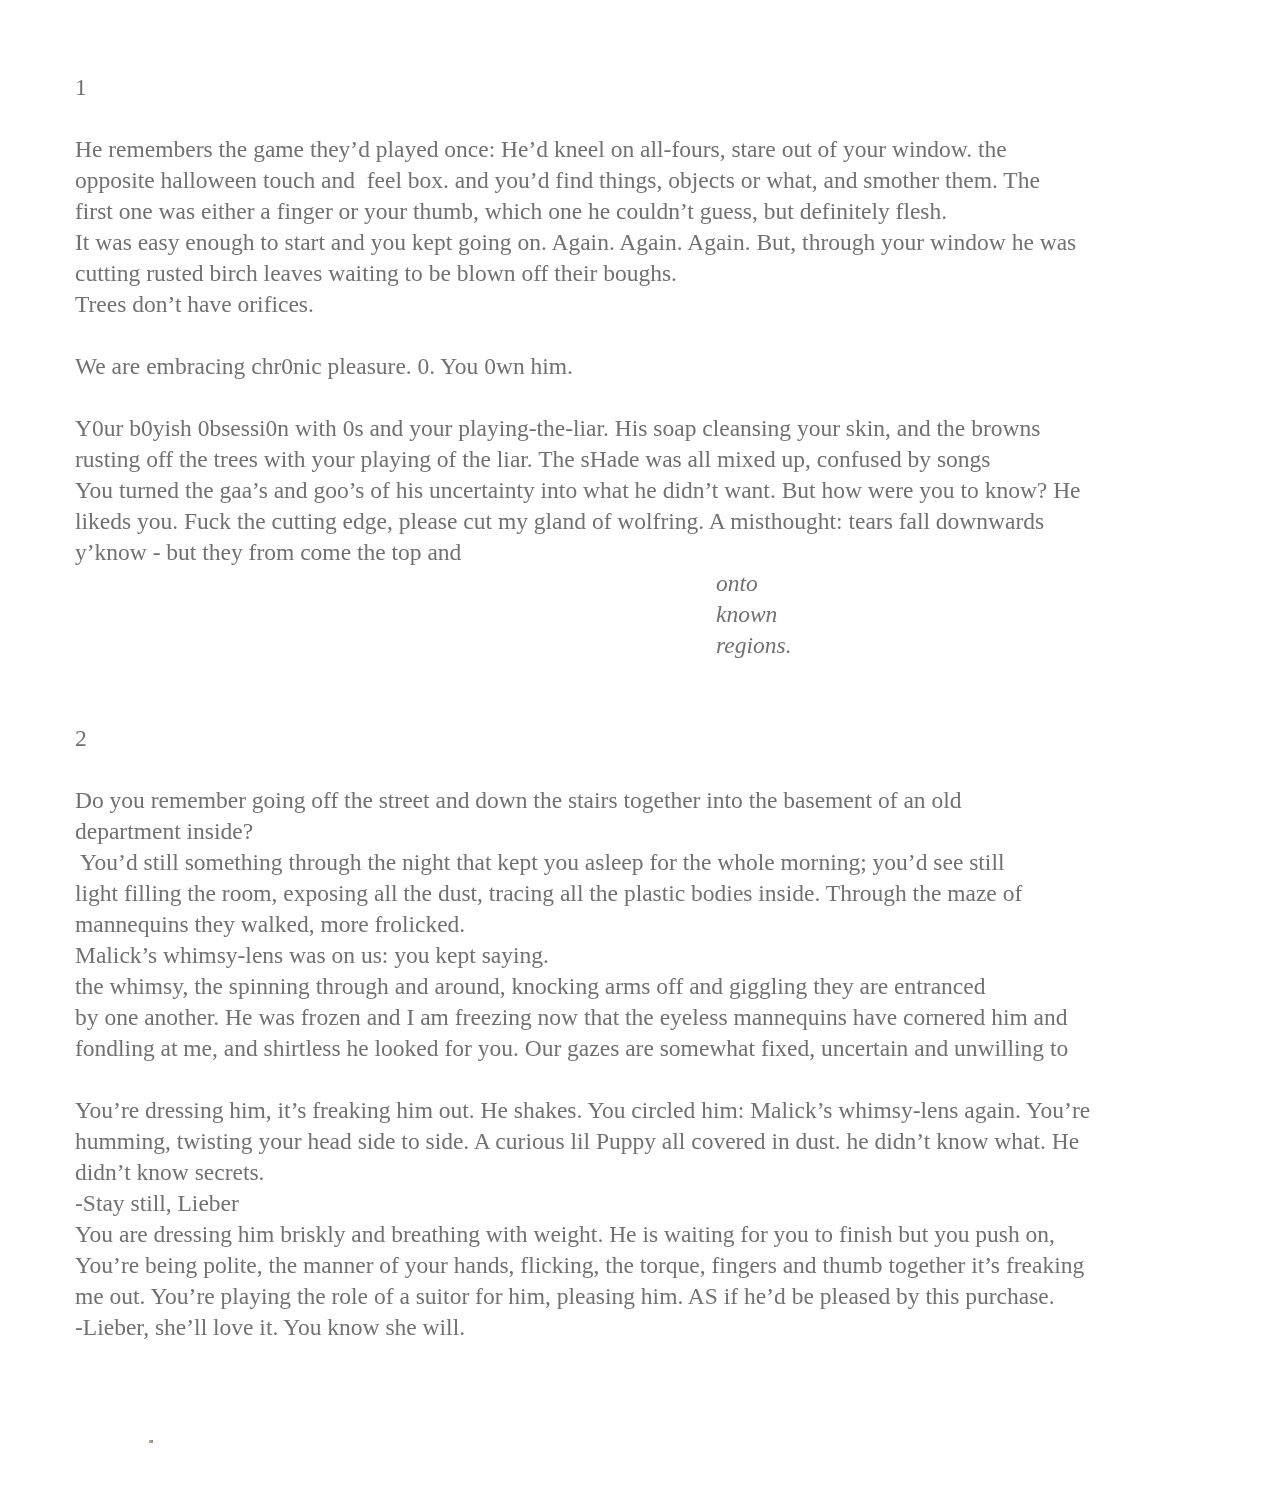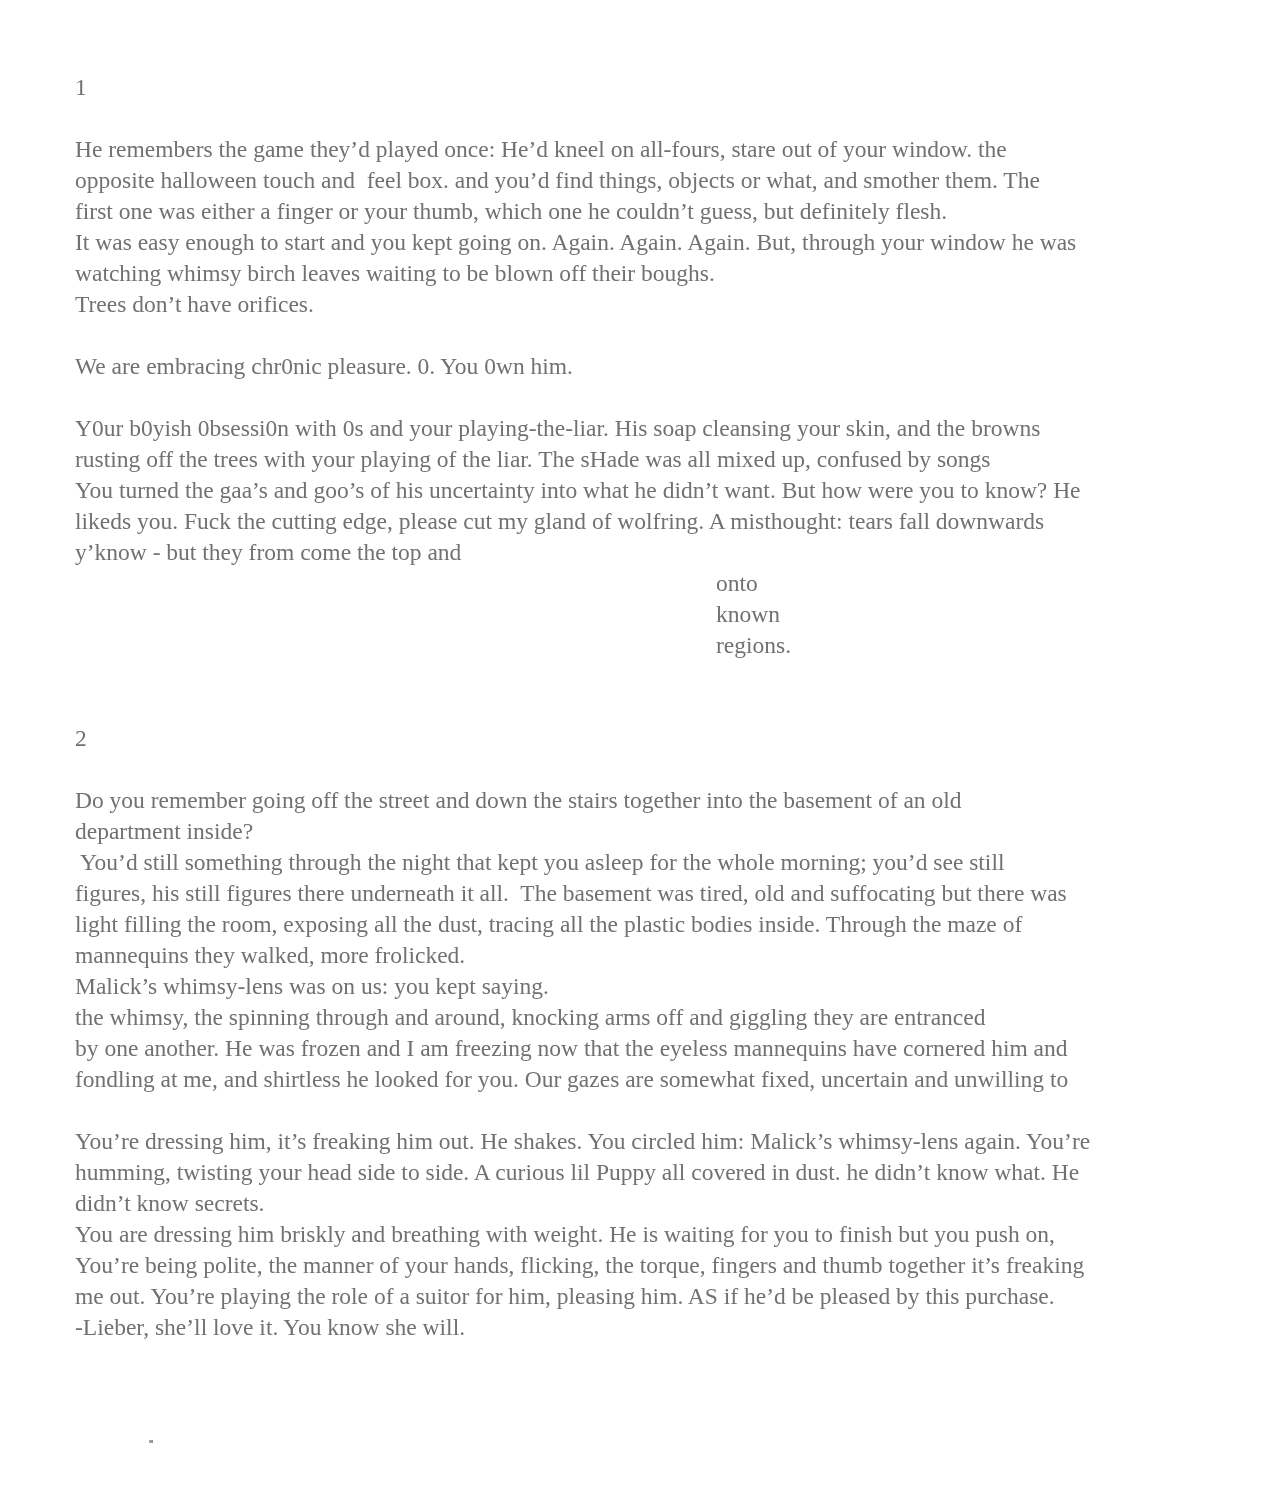--- a/index.html
+++ b/index.html
@@ -24,20 +24,21 @@
     font-size: 23.5px;
     line-height: 31px;
     color: #717171;
   }
   .line {
     min-height: 31px;
     white-space: pre;
   }
   .line.indent {
     padding-left: 641px;
+    font-style: italic;
   }
   .line.section-number {
     
   }
   .speck {
     position: absolute;
     left: 149px;
     top: 1440px;
     width: 4px;
     height: 3px;
@@ -48,50 +49,50 @@
 <body>
 
 <main class="page">
   <div id="document-body">
       <div class="line section-number">1</div>
       <div class="line"></div>
       <div class="line">He remembers the game they’d played once: He’d kneel on all-fours, stare out of your window. the</div>
       <div class="line">opposite halloween touch and  feel box. and you’d find things, objects or what, and smother them. The</div>
       <div class="line">first one was either a finger or your thumb, which one he couldn’t guess, but definitely flesh.</div>
       <div class="line">It was easy enough to start and you kept going on. Again. Again. Again. But, through your window he was</div>
-      <div class="line">watching whimsy birch leaves waiting to be blown off their boughs.</div>
+      <div class="line">cutting rusted birch leaves waiting to be blown off their boughs.</div>
       <div class="line">Trees don’t have orifices.</div>
       <div class="line"></div>
       <div class="line">We are embracing chr0nic pleasure. 0. You 0wn him.</div>
       <div class="line"></div>
       <div class="line">Y0ur b0yish 0bsessi0n with 0s and your playing-the-liar. His soap cleansing your skin, and the browns</div>
       <div class="line">rusting off the trees with your playing of the liar. The sHade was all mixed up, confused by songs</div>
       <div class="line">You turned the gaa’s and goo’s of his uncertainty into what he didn’t want. But how were you to know? He</div>
       <div class="line">likeds you. Fuck the cutting edge, please cut my gland of wolfring. A misthought: tears fall downwards</div>
       <div class="line">y’know - but they from come the top and</div>
       <div class="line indent">onto</div>
       <div class="line indent">known</div>
       <div class="line indent">regions.</div>
       <div class="line"></div>
       <div class="line"></div>
       <div class="line section-number">2</div>
       <div class="line"></div>
       <div class="line">Do you remember going off the street and down the stairs together into the basement of an old</div>
       <div class="line">department inside?</div>
       <div class="line"> You’d still something through the night that kept you asleep for the whole morning; you’d see still</div>
-      <div class="line">figures, his still figures there underneath it all.  The basement was tired, old and suffocating but there was</div>
       <div class="line">light filling the room, exposing all the dust, tracing all the plastic bodies inside. Through the maze of</div>
       <div class="line">mannequins they walked, more frolicked.</div>
       <div class="line">Malick’s whimsy-lens was on us: you kept saying.</div>
       <div class="line">the whimsy, the spinning through and around, knocking arms off and giggling they are entranced</div>
       <div class="line">by one another. He was frozen and I am freezing now that the eyeless mannequins have cornered him and</div>
       <div class="line">fondling at me, and shirtless he looked for you. Our gazes are somewhat fixed, uncertain and unwilling to</div>
       <div class="line"></div>
       <div class="line">You’re dressing him, it’s freaking him out. He shakes. You circled him: Malick’s whimsy-lens again. You’re</div>
       <div class="line">humming, twisting your head side to side. A curious lil Puppy all covered in dust. he didn’t know what. He</div>
       <div class="line">didn’t know secrets.</div>
+      <div class="line">-Stay still, Lieber</div>
       <div class="line">You are dressing him briskly and breathing with weight. He is waiting for you to finish but you push on,</div>
       <div class="line">You’re being polite, the manner of your hands, flicking, the torque, fingers and thumb together it’s freaking</div>
       <div class="line">me out. You’re playing the role of a suitor for him, pleasing him. AS if he’d be pleased by this purchase.</div>
       <div class="line">-Lieber, she’ll love it. You know she will.</div>
     </div>
   <span class="speck"></span>
 </main>
 
 </body></html>

